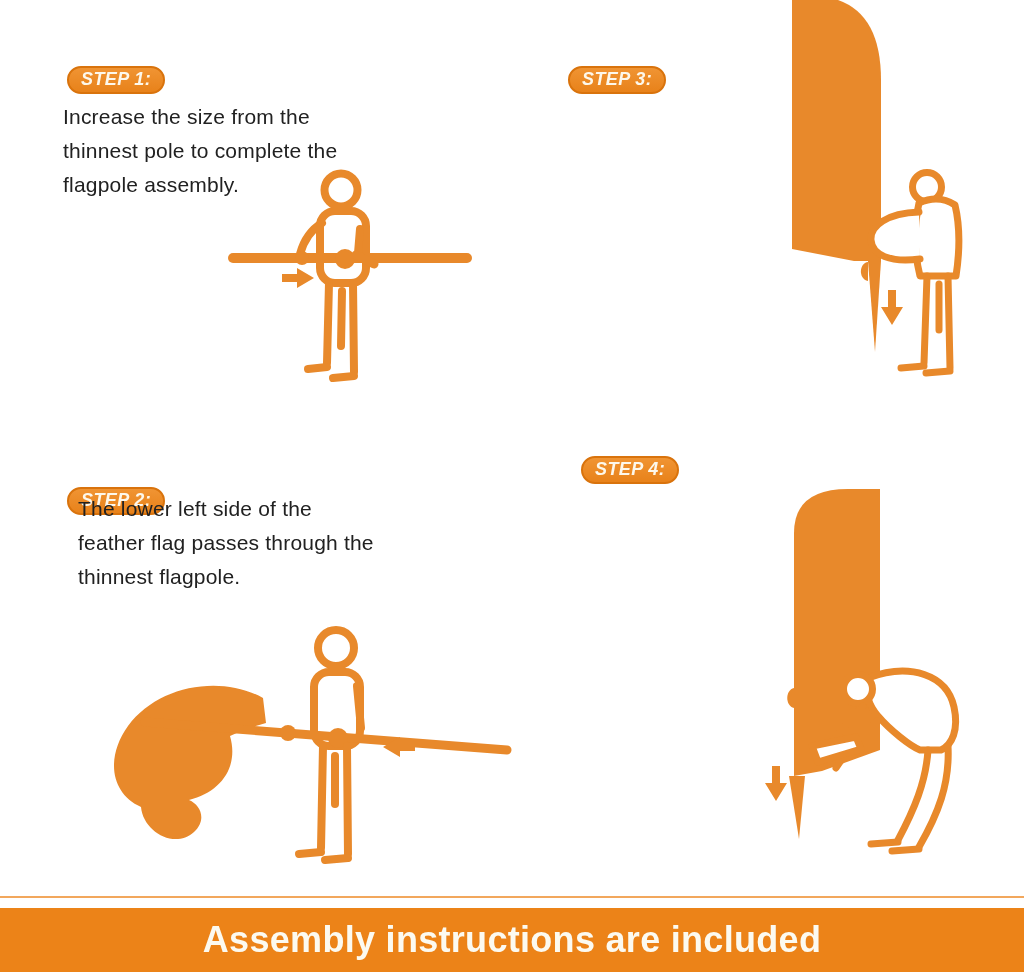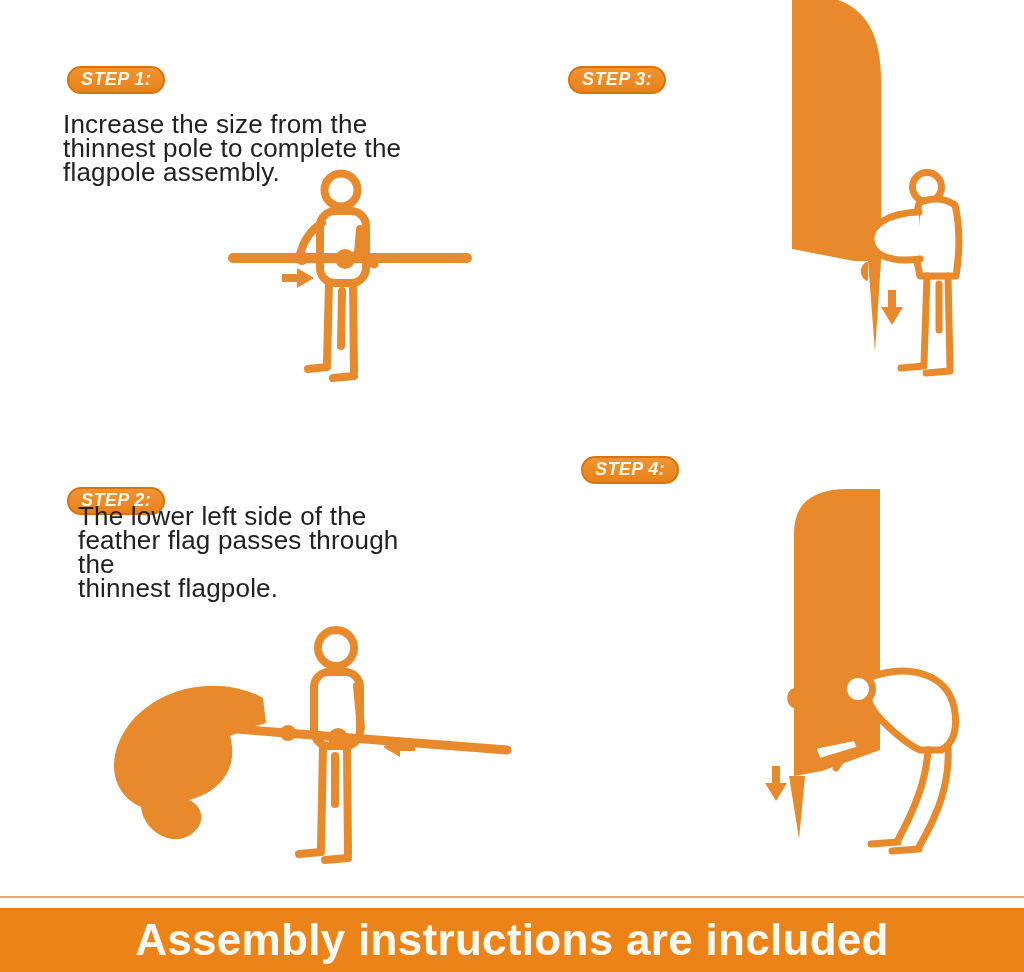--- a/index.html
+++ b/index.html
@@ -8,34 +8,34 @@
     font-family:"Liberation Sans",sans-serif;overflow:hidden;
   }
   .badge{
     position:absolute;display:inline-block;
     background:linear-gradient(180deg,#F09433 0%,#E8821A 100%);
     border:2px solid #D9730C;border-radius:15px;
     color:#FDF8EC;font-weight:bold;font-size:18px;line-height:21px;
     padding:1px 12px 2px 12px;letter-spacing:0.4px;white-space:nowrap;font-style:italic;
   }
   .step-text{
-    position:absolute;color:#212121;font-size:26px;line-height:24px;
-    letter-spacing:0.2px;white-space:pre-line;margin-top:12px;
+    position:absolute;color:#212121;font-size:21px;line-height:34px;
+    letter-spacing:0.2px;white-space:pre-line;
   }
   .illu{position:absolute;}
   .divider{
     position:absolute;left:0;top:896px;width:1024px;height:2px;
     background:#F2A75C;
   }
   .banner{
     position:absolute;left:0;top:908px;width:1024px;height:64px;
     background:#EC8318;display:flex;align-items:center;justify-content:center;
   }
   .banner span{
-    color:#FCFAF0;font-size:44px;font-weight:bold;letter-spacing:0.3px;
+    color:#FCFAF0;font-size:36px;font-weight:bold;letter-spacing:0.3px;
   }
 </style>
 </head>
 <body>
 
 <div class="canvas">
 
   <div class="badge" style="left:67px;top:66px;">STEP 1:</div>
   <div class="step-text" style="left:63px;top:100px;width:340px;">Increase the size from the
 thinnest pole to complete the

